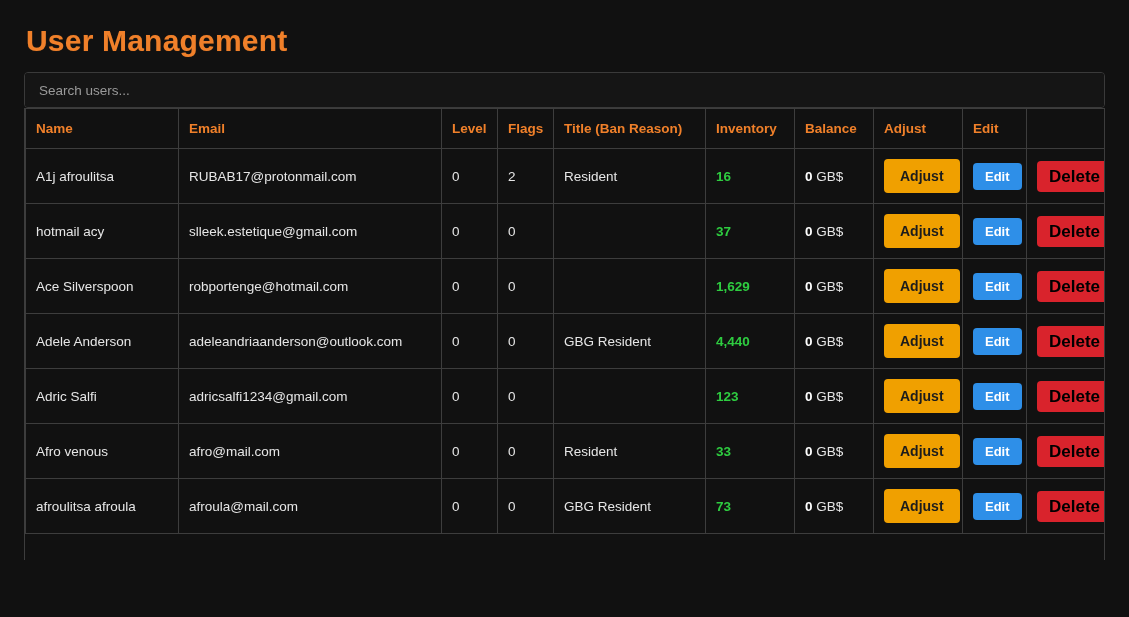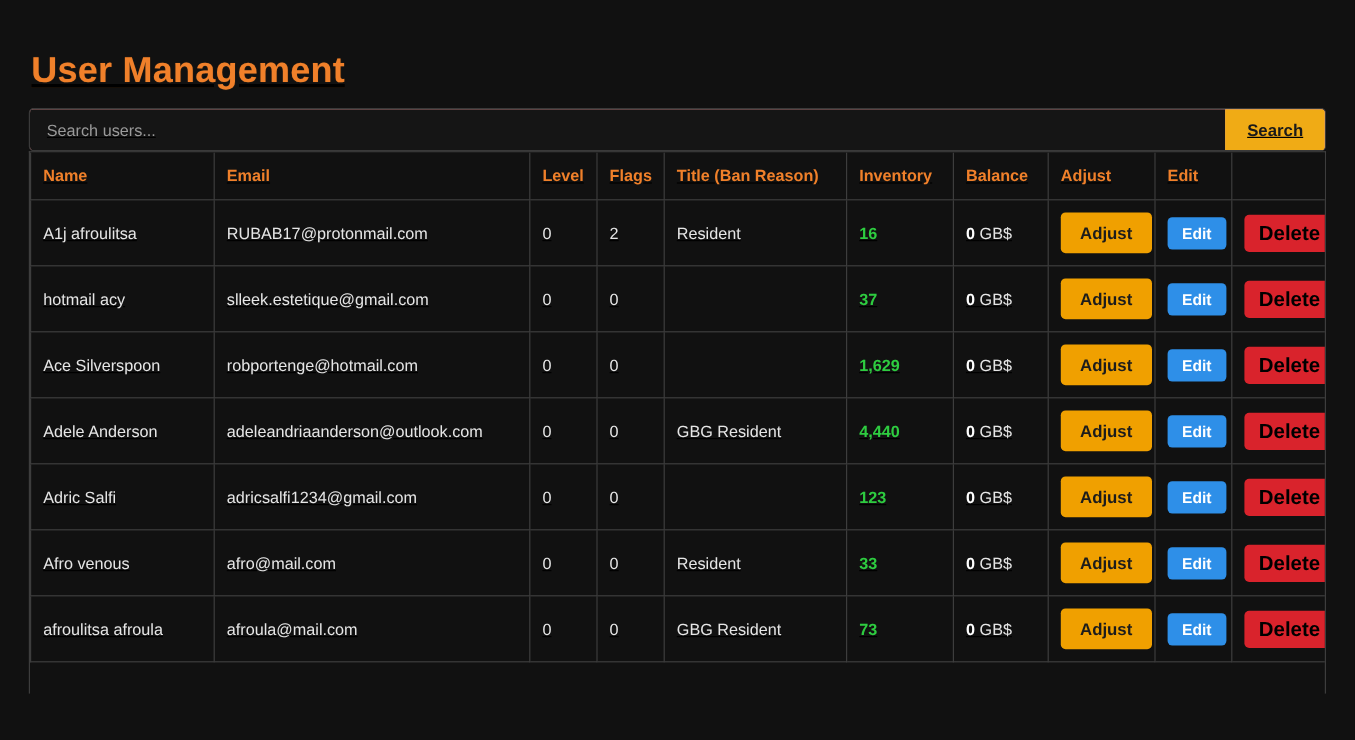--- a/index.html
+++ b/index.html
@@ -10,22 +10,21 @@
     width: 1129px;
     height: 617px;
     overflow: hidden;
     font-family: "Liberation Sans", sans-serif;
   }
   #app {
     width: 1129px;
     height: 617px;
     background: #111111;
     position: relative;
-    padding: 18px 24px;
-    text-decoration: underline;
+    padding: 0 24px;
   }
   .page-title {
     color: #f0802a;
     font-size: 30px;
     font-weight: bold;
     letter-spacing: 0.2px;
     padding: 24px 0 14px 2px;
     margin: 0;
     text-shadow: 0 0 1px rgba(240,128,42,0.3);
   }
@@ -141,21 +140,20 @@
 </style>
 </head>
 <body>
 
 <div id="app">
 
   <h1 class="page-title">User Management</h1>
 
   <div class="search-row">
     <input class="search-input" type="text" placeholder="Search users..." value="" style="">
-    <button class="search-button">Search</button>
   </div>
 
   <div class="table-wrap">
     <table class="users">
       <colgroup>
         <col class="col-name">
           <col class="col-email">
           <col class="col-level">
         <col class="col-flags">
           <col class="col-title">

